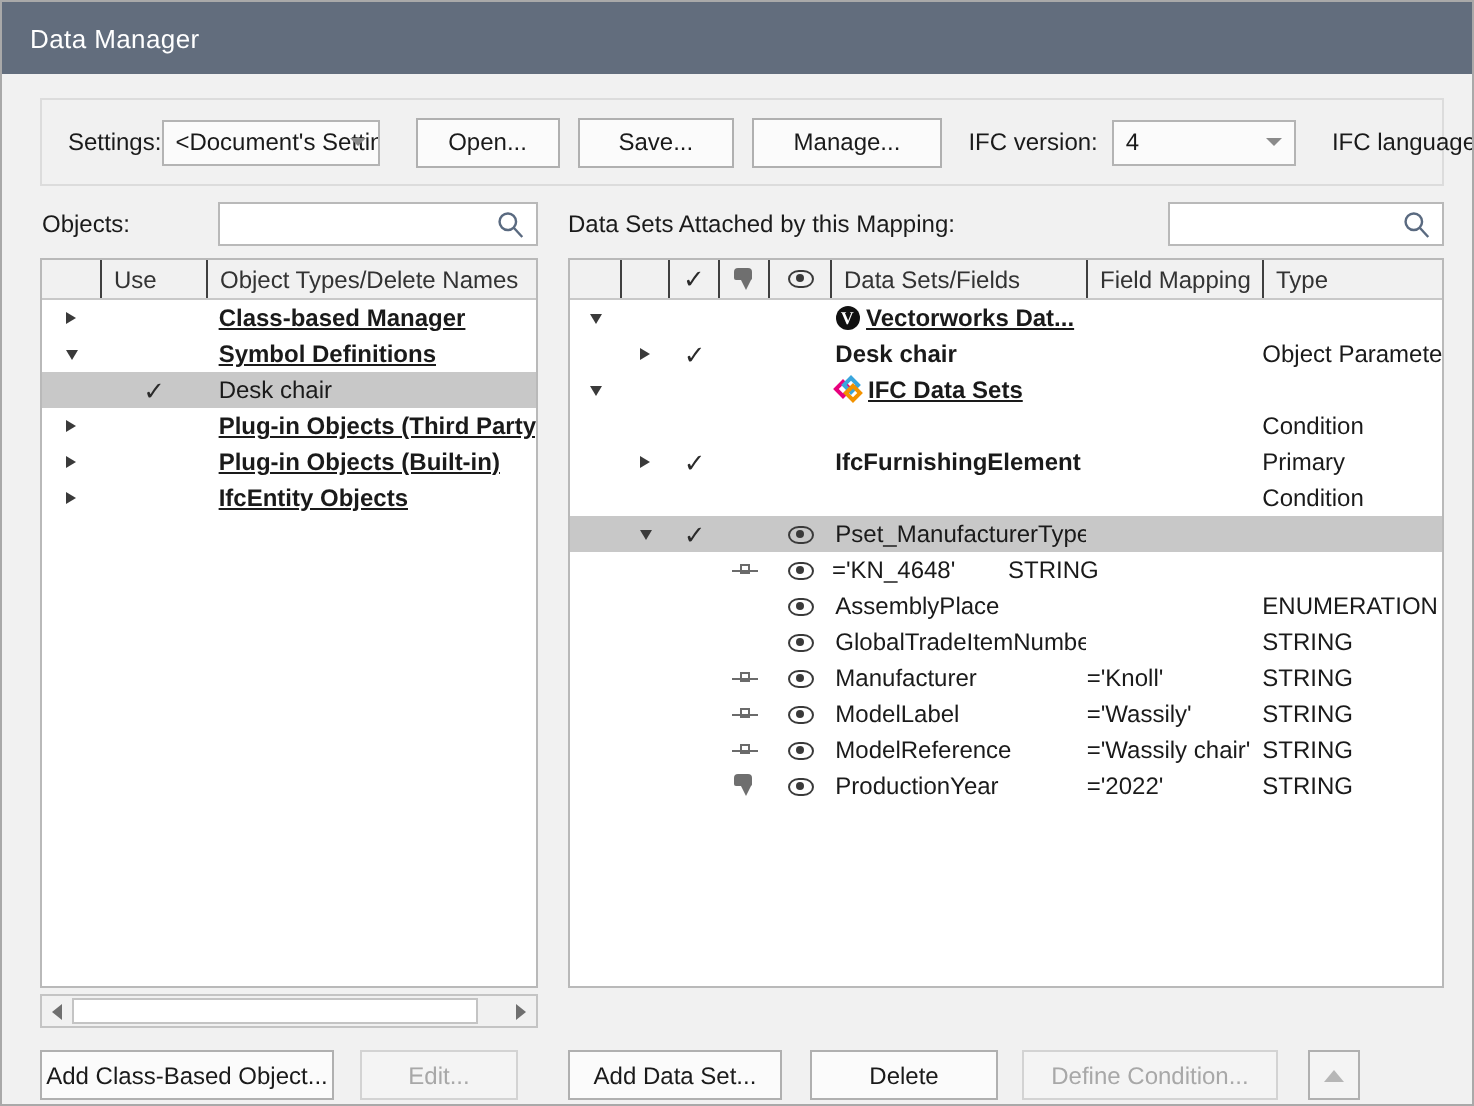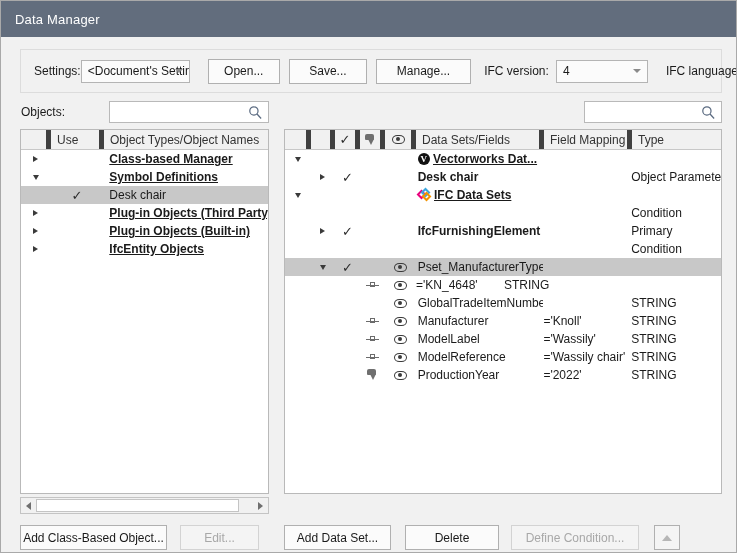--- a/index.html
+++ b/index.html
@@ -65,21 +65,21 @@
     overflow:hidden;
   }
   #left-tree{left:19px;top:128px;width:249px;height:365px;}
   #right-tree{left:283px;top:128px;width:438px;height:365px;}
 
   .thead{
     display:flex;height:20px;background:#f1f1f1;border-bottom:1px solid #c8c8c8;
     box-sizing:border-box;font-size:12px;color:#333;
   }
   .th{
-    box-sizing:border-box;border-right:5px solid #404040;
+    box-sizing:border-box;border-right:1px solid #404040;
     display:flex;align-items:center;padding-left:6px;height:100%;overflow:hidden;white-space:nowrap;
   }
   .th.center{justify-content:center;padding-left:0;}
   .th:last-child{border-right:none;}
 
   .row{display:flex;height:18px;align-items:center;box-sizing:border-box;font-size:12px;white-space:nowrap;}
   .row.sel{background:#c8c8c8;}
   .cell{box-sizing:border-box;height:100%;display:flex;align-items:center;overflow:hidden;}
   .cell.center{justify-content:center;}
 
@@ -192,32 +192,33 @@
   </div>
 
   <span class="objects-label">Objects:</span>
   <div class="search-left">
     <svg class="mag" viewBox="0 0 16 16">
       <circle cx="6.3" cy="6.3" r="4.4" fill="none" stroke="#5a6a80" stroke-width="1.3"></circle>
       <line x1="9.6" y1="9.6" x2="14" y2="14.4" stroke="#5a6a80" stroke-width="1.3"></line>
     </svg>
   </div>
 
+  <span class="datasets-label">Data Sets Attached by this Mapping:</span>
   <div class="search-right">
     <svg class="mag" viewBox="0 0 16 16">
       <circle cx="6.3" cy="6.3" r="4.4" fill="none" stroke="#5a6a80" stroke-width="1.3"></circle>
       <line x1="9.6" y1="9.6" x2="14" y2="14.4" stroke="#5a6a80" stroke-width="1.3"></line>
     </svg>
   </div>
 
   <div class="tree" id="left-tree">
     <div class="thead">
       <div class="th" style="width:30px;"></div>
       <div class="th" style="width:53px;">Use</div>
-      <div class="th" style="width:164px;">Object Types/Object Names</div>
+      <div class="th" style="width:164px;">Object Types/Delete Names</div>
     </div>
     <div id="left-rows">
         <div class="row">
           <div class="cell center" style="width: 30px;">
             <span class="disc right"></span>
           </div>
           <div class="cell center" style="width: 53px;"></div>
           <div class="cell" style="width: 166px; padding-left: 6px;">
             <span class="grouplink">Class-based Manager</span>
           </div>
@@ -439,20 +440,38 @@
         </div>
         <div class="row">
           <div class="cell center" style="width: 26px;"></div>
           <div class="cell center" style="width: 24px;"></div>
           <div class="cell center" style="width: 25px;"></div>
           <div class="cell center" style="width: 25px;"></div>
           <div class="cell center" style="width: 31px;">
             <span class="eye"></span>
           </div>
           <div class="cell" style="width: 128px; padding-left: 2px;">
+            <span class="">AssemblyPlace</span>
+          </div>
+          <div class="cell" style="width: 88px;">
+            <span></span>
+          </div>
+          <div class="cell" style="width: 90px;">
+            <span>ENUMERATION</span>
+          </div>
+        </div>
+        <div class="row">
+          <div class="cell center" style="width: 26px;"></div>
+          <div class="cell center" style="width: 24px;"></div>
+          <div class="cell center" style="width: 25px;"></div>
+          <div class="cell center" style="width: 25px;"></div>
+          <div class="cell center" style="width: 31px;">
+            <span class="eye"></span>
+          </div>
+          <div class="cell" style="width: 128px; padding-left: 2px;">
             <span class="">GlobalTradeItemNumber</span>
           </div>
           <div class="cell" style="width: 88px;">
             <span></span>
           </div>
           <div class="cell" style="width: 90px;">
             <span>STRING</span>
           </div>
         </div>
         <div class="row">

